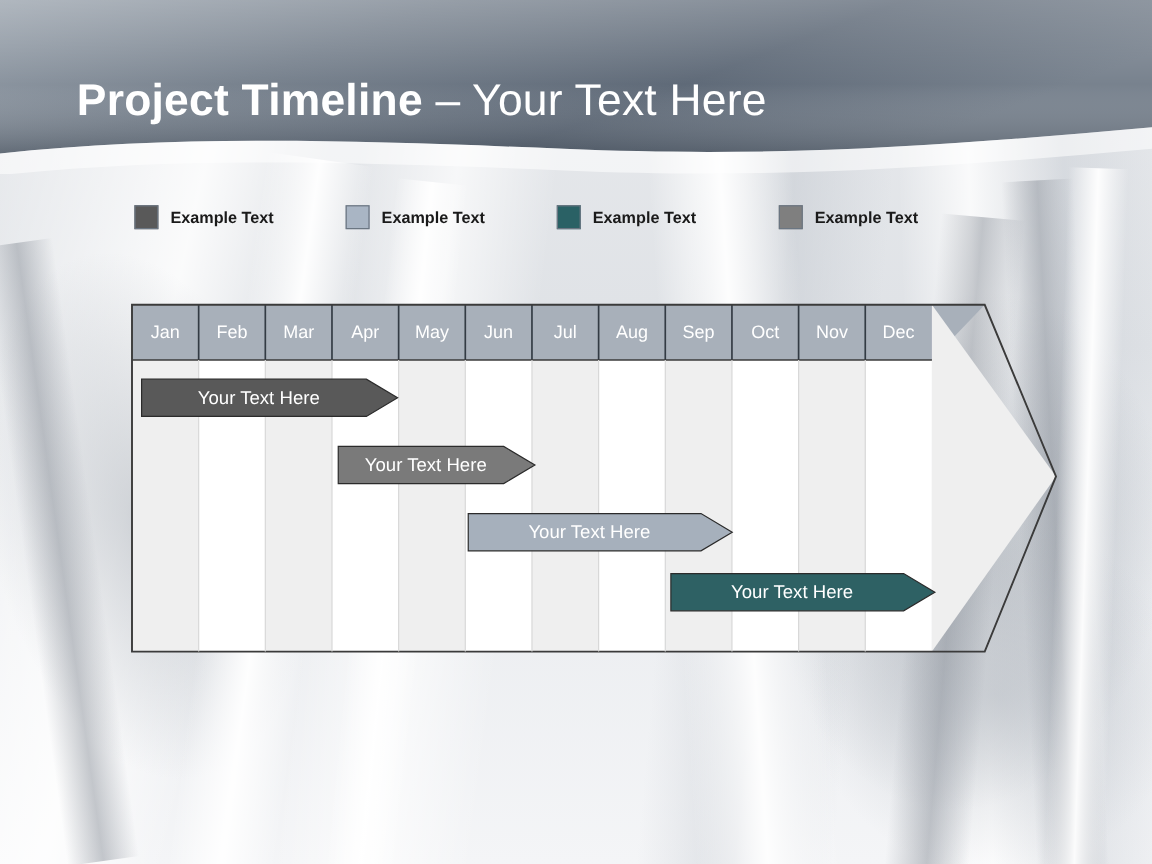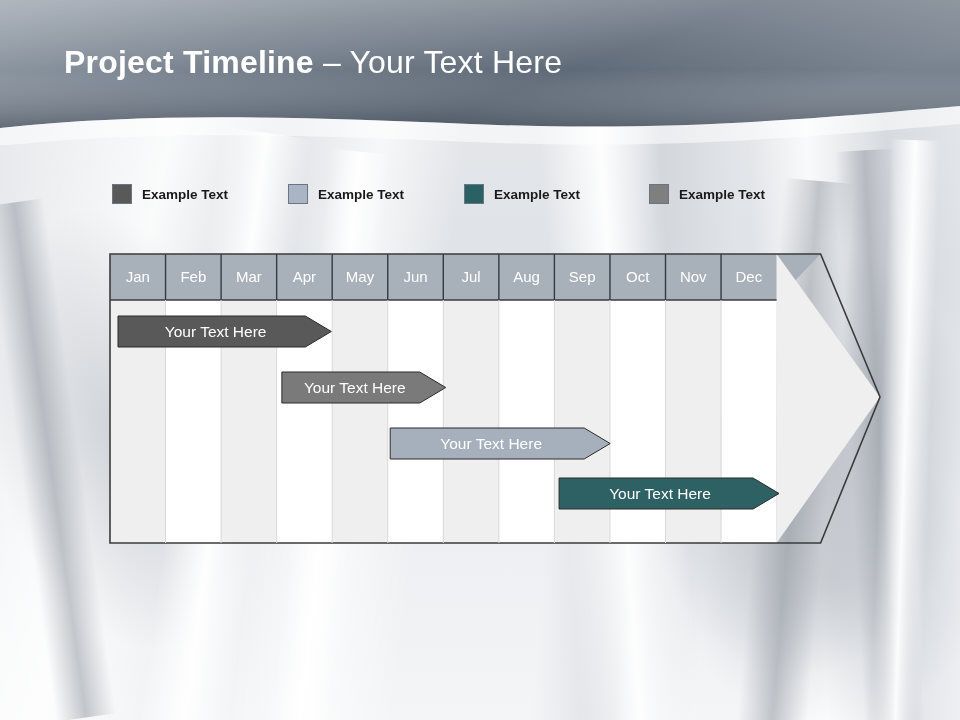--- a/index.html
+++ b/index.html
@@ -61,41 +61,41 @@
   .header-band {
     position: absolute;
     left: 0; top: 0;
     width: 960px; height: 140px;
   }
   .header-band svg { display: block; }
 
   .slide-title {
     position: absolute;
     left: 64px;
-    top: 44px;
-    font-size: 32px;
+    top: 63px;
+    font-size: 37px;
     color: #ffffff;
     letter-spacing: 0.2px;
     white-space: nowrap;
   }
   .slide-title .strong { font-weight: bold; }
   .slide-title .light  { font-weight: normal; }
   .slide-title .dash   { font-weight: normal; }
 
   
   .legend {
     position: absolute;
     left: 112px;
     top: 168px;
     width: 700px;
     height: 28px;
   }
   .legend-item {
     position: absolute;
-    top: 13px;
+    top: 0;
     display: flex;
     align-items: center;
     height: 26px;
     white-space: nowrap;
   }
   .legend-swatch {
     width: 20px;
     height: 20px;
     border: 1px solid #6b7682;
     box-sizing: border-box;

